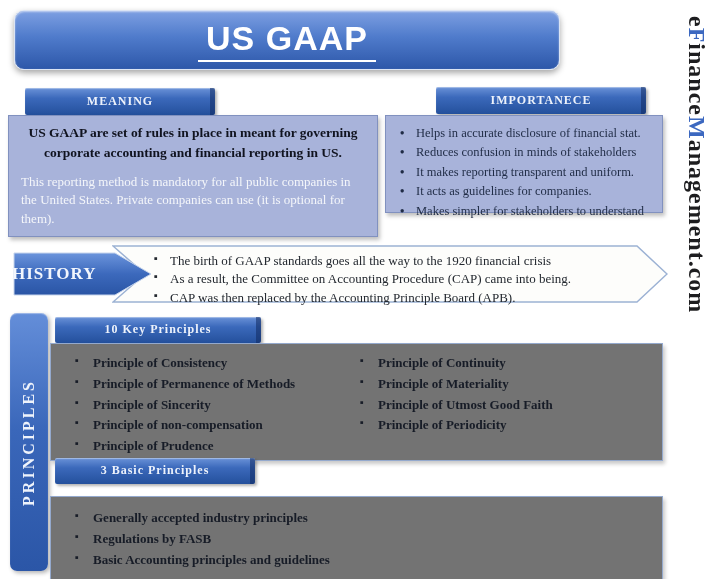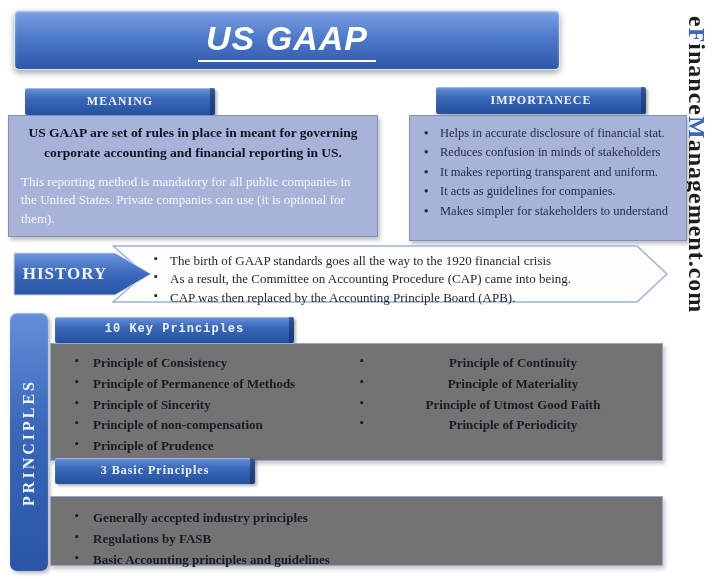--- a/index.html
+++ b/index.html
@@ -5,26 +5,25 @@
   * { margin:0; padding:0; box-sizing:border-box; }
   html,body { background:#ffffff; }
   .canvas {
     position:relative; width:720px; height:579px; overflow:hidden;
     background:#ffffff; font-family:"Liberation Serif","DejaVu Serif",serif;
   }
 
   
   .title-bar {
     position:absolute; left:14px; top:10px; width:546px; height:60px;
-    border-radius:5px;
+    border-radius:10px;
     background:linear-gradient(180deg,#7d9fe2 0%, #4f7bcb 45%, #2d57a9 100%);
     border:1px solid #dbe4f4;
     box-shadow:0 3px 6px rgba(0,0,0,.35), inset 0 1px 2px rgba(255,255,255,.55);
     text-align:center;
-    font-style:italic;
   }
   .title-bar .title-text {
     display:inline-block; margin-top:8px;
     font-family:"Liberation Sans","DejaVu Sans",sans-serif;
     font-weight:bold; font-size:34px; color:#ffffff;
     border-bottom:2px solid #ffffff; padding:0 8px 2px 8px;
     letter-spacing:1px;
   }
 
   
@@ -75,21 +74,21 @@
   }
   .history-bullets li {
     position:relative; padding-left:18px;
     font-size:13px; line-height:1.42; color:#23282f;
   }
   .history-bullets li::before { content:"\25AA"; position:absolute; left:2px; top:-1px; font-size:11px; }
   .history-arrow-svg { position:absolute; left:12px; top:251px; }
   .history-label {
     position:absolute; left:12px; top:251px; width:106px; height:46px;
     color:#f2f6fd; font-weight:bold; font-size:17px; letter-spacing:1px;
-    text-align:center; line-height:46px;
+    text-align:left; line-height:46px;
   }
 
   
   .principles-bar {
     position:absolute; left:10px; top:313px; width:38px; height:258px;
     border-radius:7px;
     background:linear-gradient(180deg,#648ed9 0%, #3a67ba 45%, #2b56a7 100%);
     box-shadow:2px 2px 4px rgba(0,0,0,.3), inset 0 1px 1px rgba(255,255,255,.4);
     display:flex; align-items:center; justify-content:center;
   }
@@ -101,42 +100,42 @@
     position:absolute; background:#737373; border:1px solid #94a9cd;
     box-shadow:2px 3px 4px rgba(0,0,0,.22);
   }
   .sq-list { list-style:none; }
   .sq-list li {
     position:relative; padding-left:20px;
     font-weight:bold; font-size:13px; line-height:1.6; color:#171c27;
   }
   .sq-list li::before { content:"\25AA"; position:absolute; left:2px; top:-1px; font-size:11px; }
   .key-left { margin:9px 0 0 22px; width:300px; }
-  .key-right { position:absolute; left:307px; top:9px; width:290px;text-align:center; }
+  .key-right { position:absolute; left:307px; top:9px; width:290px; }
   .basic-list { margin:11px 0 0 22px; }
 </style>
 </head>
 <body>
 
 <div class="canvas">
 
   <div class="title-bar">
     <span class="title-text">US GAAP</span>
   </div>
 
   <div class="watermark"><span style="color: rgb(29, 29, 31);">e</span><span style="color: rgb(60, 104, 192);">F</span><span style="color: rgb(29, 29, 31);">inance</span><span style="color: rgb(60, 104, 192);">M</span><span style="color: rgb(29, 29, 31);">anagement</span><span style="color: rgb(29, 29, 31);">.com</span></div>
 
   <div class="sec-header" style="left:25px; top:88px; width:190px;">MEANING</div>
   <div class="peri-box" style="left:8px; top:115px; width:370px; height:122px;">
     <p class="meaning-lead">US GAAP are set of rules in place in meant for governing corporate accounting and financial reporting in US.</p>
     <p class="meaning-note">This reporting method is mandatory for all public companies in the United States. Private companies can use (it is optional for them).</p>
   </div>
 
   <div class="sec-header" style="left:390px; top:87px; width:210px;margin-left:46px;">IMPORTANECE</div>
-  <div class="peri-box" style="left:385px; top:115px; width:278px; height:126px;margin-left:24px;">
+  <div class="peri-box" style="left:385px; top:115px; width:278px; height:98px;">
     <ul class="dot-list">
         <li>Helps in accurate disclosure of financial stat.</li>
         <li>Reduces confusion in minds of stakeholders</li>
         <li>It makes reporting transparent and uniform.</li>
         <li>It acts as guidelines for companies.</li>
         <li>Makes simpler for stakeholders to understand</li>
       </ul>
   </div>
 
   <svg class="history-banner-svg" width="556" height="58">
@@ -156,40 +155,40 @@
       </linearGradient>
     </defs>
     <polygon points="2,2 103,2 139,23 103,44 2,44" fill="url(#gArrow)" stroke="#c7d5ec" stroke-width="1"></polygon>
   </svg>
   <div class="history-label">HISTORY</div>
 
   <div class="principles-bar">
     <span>PRINCIPLES</span>
   </div>
 
-  <div class="sec-header" style="left:55px; top:317px; width:239px; height:26px; line-height:25px;font-family:Liberation Mono, monospace;">10 Key Principles</div>
+  <div class="sec-header" style="left:55px; top:317px; width:206px; height:26px; line-height:25px;">10 Key Principles</div>
   <div class="white-box" style="left:50px; top:343px; width:613px; height:118px;">
     <ul class="sq-list key-left">
         <li>Principle of Consistency</li>
         <li>Principle of Permanence of Methods</li>
         <li>Principle of Sincerity</li>
         <li>Principle of non-compensation</li>
         <li>Principle of Prudence</li>
         <li>Principle of Regularity</li>
       </ul>
     <ul class="sq-list key-right">
         <li>Principle of Continuity</li>
         <li>Principle of Materiality</li>
         <li>Principle of Utmost Good Faith</li>
         <li>Principle of Periodicity</li>
       </ul>
   </div>
 
   <div class="sec-header" style="left:55px; top:458px; width:200px; height:26px; line-height:25px;">3 Basic Principles</div>
-  <div class="white-box" style="left:50px; top:496px; width:613px; height:70px;">
+  <div class="white-box" style="left:50px; top:496px; width:613px; height:84px;">
     <ul class="sq-list basic-list">
         <li>Generally accepted industry principles</li>
         <li>Regulations by FASB</li>
         <li>Basic Accounting principles and guidelines</li>
       </ul>
   </div>
 
 </div>
 
 </body></html>

